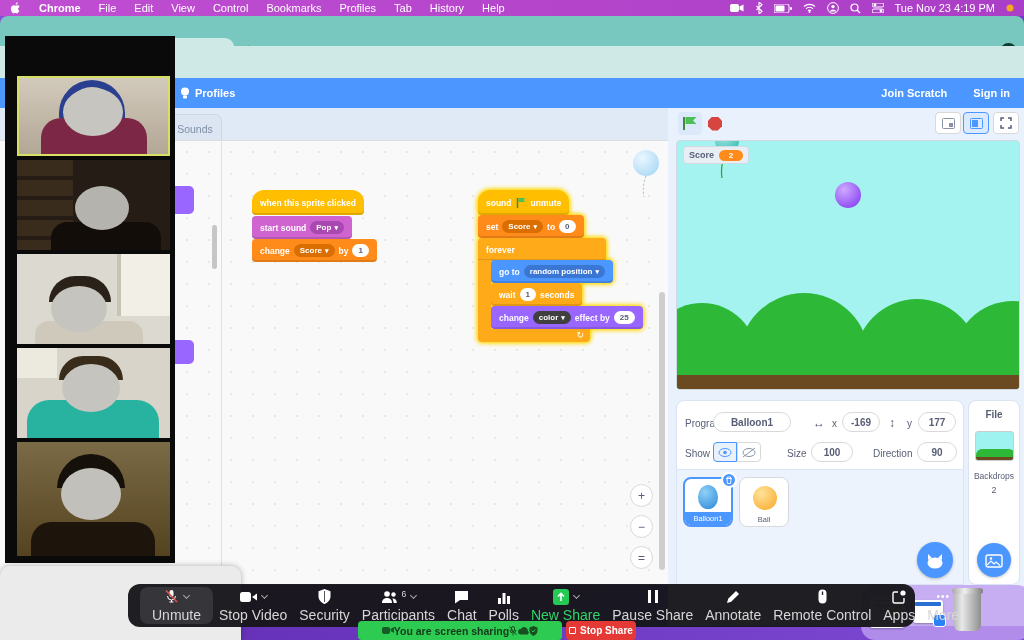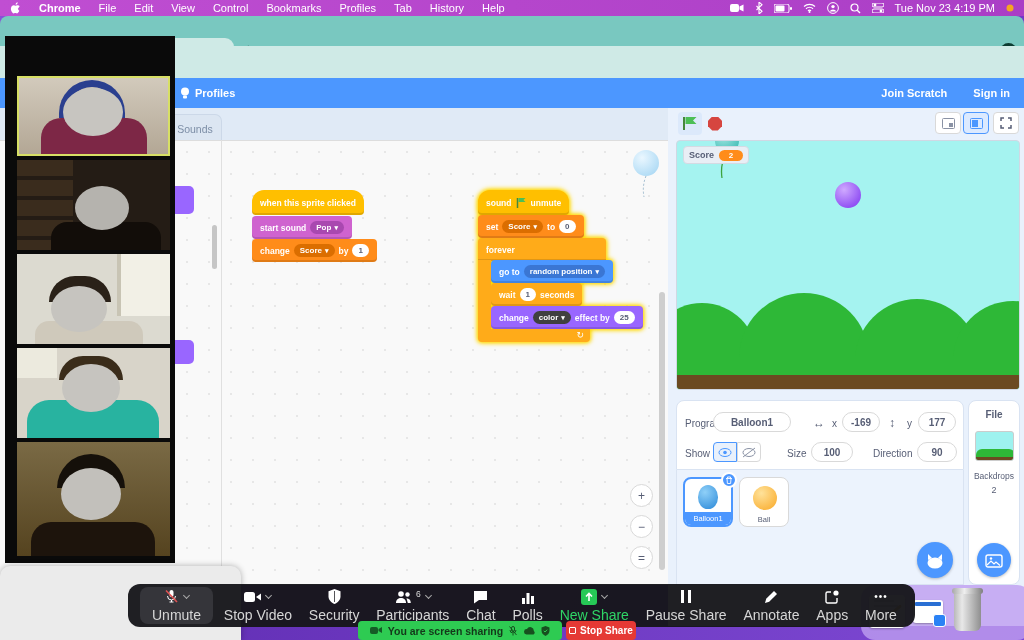--- a/index.html
+++ b/index.html
@@ -83,21 +83,21 @@
 .ztoolbar{position:absolute;left:128px;top:584px;width:787px;height:43px;background:rgba(22,22,26,.96);border-radius:12px;
   display:flex;align-items:center;justify-content:space-between;padding:0 12px}
 .tbi{display:flex;flex-direction:column;align-items:center;justify-content:center;gap:2px;height:37px;padding:0 6px;position:relative}
 .tbi .tblabel{font-size:14px;color:#d6d6d6;white-space:nowrap}
 .tbi.hl{background:#35353a;border-radius:8px;padding:0 12px}
 .tbicon{height:16px;display:flex;align-items:center;justify-content:center;gap:3px}
 .chev{width:5px;height:5px;border-right:1.4px solid #a8a8a8;border-bottom:1.4px solid #a8a8a8;transform:rotate(45deg);margin-left:2px;margin-top:-3px}
 .pcount{font-size:8.5px;color:#ddd;margin-left:1px;margin-top:-6px}
 .greenlbl{color:#2fd566 !important}
 .banner{position:absolute;left:358px;top:621px;width:204px;height:19px;background:#2ecb52;border-radius:4px;
-  display:flex;align-items:center;justify-content:center;gap:6px;font-size:10.5px;color:#14381a;font-weight:bold}
+  display:flex;align-items:center;justify-content:center;font-size:10.5px;color:#14381a;font-weight:bold}
 .stopshare{position:absolute;left:566px;top:621px;width:70px;height:19px;background:#e53935;border-radius:4px;
   display:flex;align-items:center;justify-content:center;gap:4px;font-size:10px;color:#fff;font-weight:bold}
 .deskstrip{position:absolute;left:0;top:626px;width:1024px;height:14px;background:linear-gradient(90deg,#5e2bb0,#7e49d4)}
 .dock{position:absolute;left:861px;top:585px;width:170px;height:55px;background:rgba(190,158,240,.8);border-radius:14px}
 .notif{position:absolute;left:357px;top:35px;width:310px;height:24px;background:rgba(52,52,54,.94);border-radius:13px;
   display:flex;align-items:center;justify-content:center;font-size:11px;color:#f3f3f3}
 </style>
 </head>
 <body>
 
@@ -592,20 +592,29 @@
     <div class="tbi">
       <div class="tbicon">
           <svg width="14" height="14">
             <path d="M1 13l1.2-4.2L10 1l3 3-7.8 7.8z" fill="#fff"></path>
           </svg>
         </div>
       <span class="tblabel">Annotate</span>
     </div>
     <div class="tbi">
       <div class="tbicon">
+          <svg width="9" height="15">
+            <rect x="0.5" y="0.5" width="8" height="14" rx="4" fill="#fff"></rect>
+            <line x1="4.5" y1="2.5" x2="4.5" y2="6" stroke="#2a2a2e" stroke-width="1.4"></line>
+          </svg>
+        </div>
+      <span class="tblabel">Remote Control</span>
+    </div>
+    <div class="tbi">
+      <div class="tbicon">
           <svg width="14" height="14">
             <path d="M12 8v3.5a1.5 1.5 0 0 1-1.5 1.5h-8A1.5 1.5 0 0 1 1 11.5v-8A1.5 1.5 0 0 1 2.5 2H6" stroke="#fff" stroke-width="1.4" fill="none"></path>
             <circle cx="11" cy="3" r="2.6" fill="#fff"></circle>
           </svg>
         </div>
       <span class="tblabel">Apps</span>
     </div>
     <div class="tbi">
       <div class="tbicon" style="color:#fff;font-size:10px;letter-spacing:1px">
           <span>•••</span>

